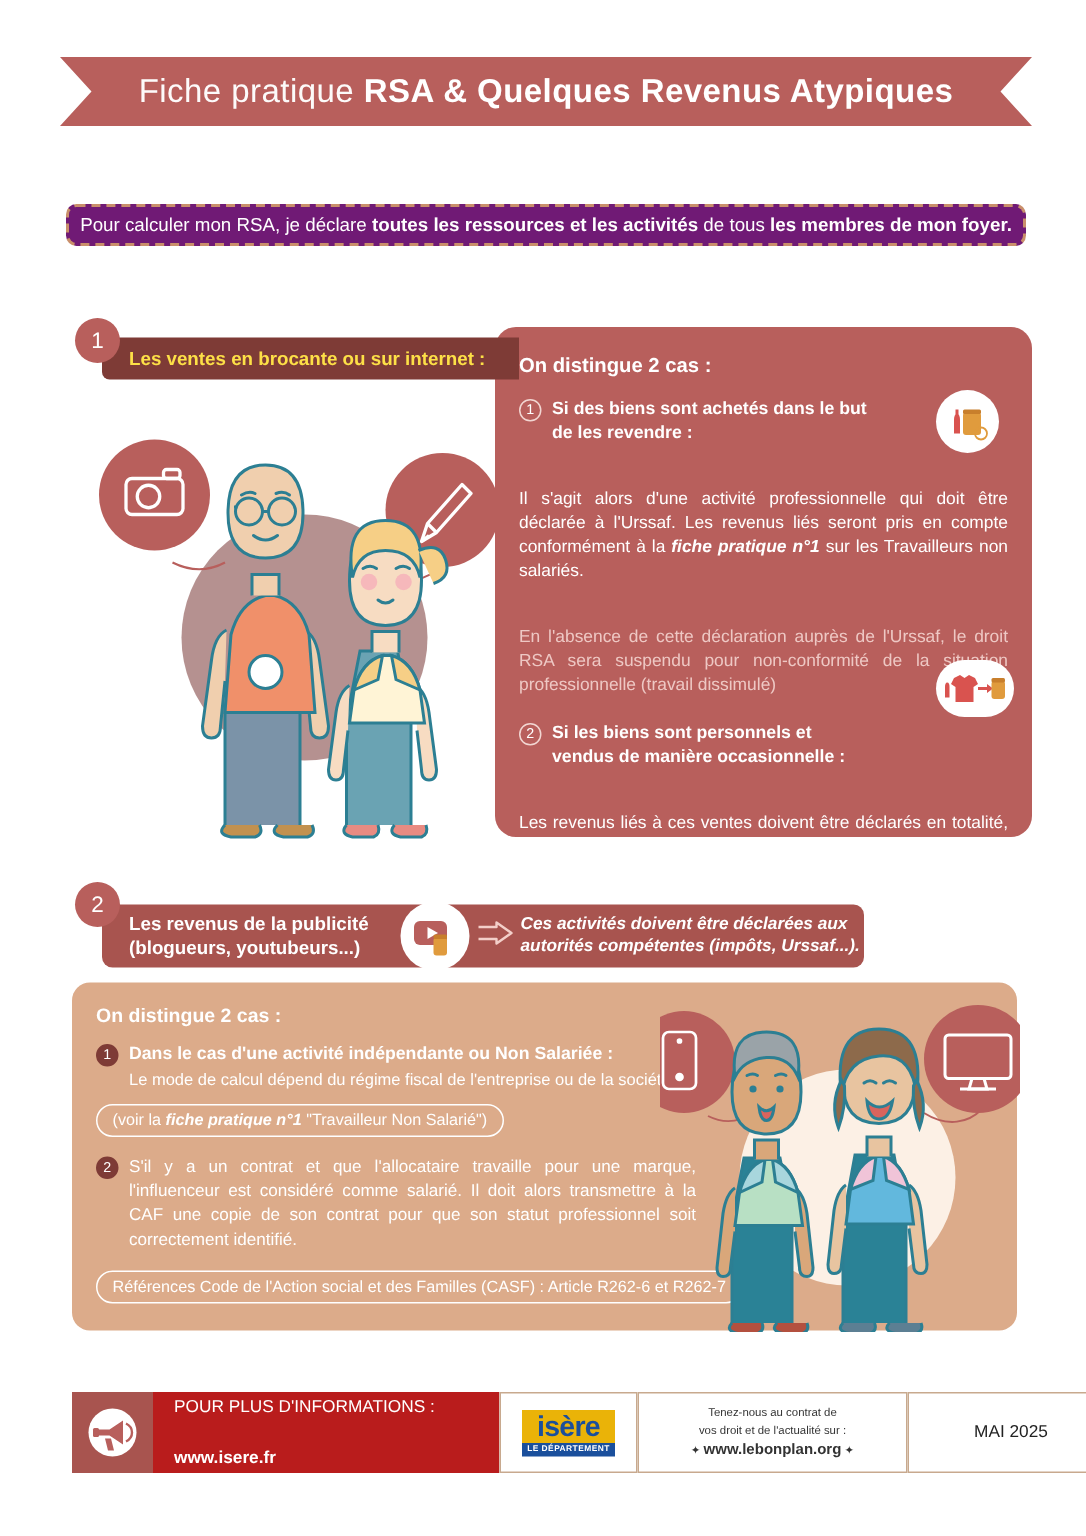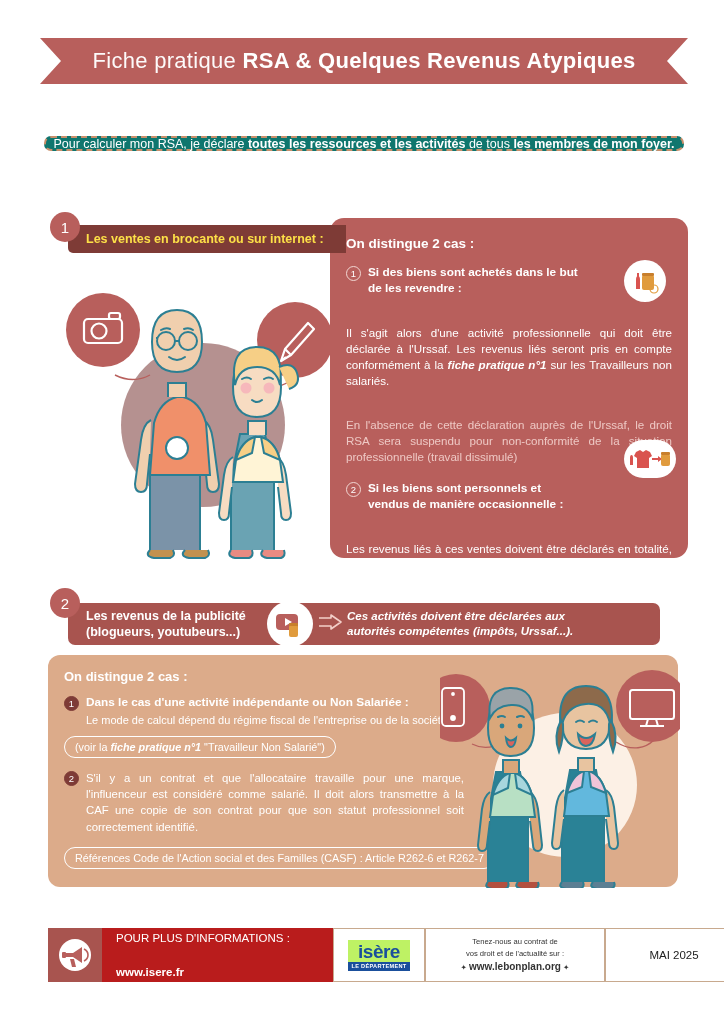--- a/index.html
+++ b/index.html
@@ -20,22 +20,22 @@
   }
   .banner-text {
     color: #ffffff; font-size: 22px; letter-spacing: .3px;
     white-space: nowrap; line-height: 1;
   }
   .banner-text .light { font-weight: 300; opacity: .97; }
   .banner-text .bold  { font-weight: bold; }
 
   
   .subtitle {
-    position: absolute; left: 44px; top: 136px; width: 640px; height: 15px;
-    background: #0f766e; border: 2px dashed #c98f6b; border-radius: 7px;
+    position: absolute; left: 44px; top: 136px; width: 640px; height: 28px;
+    background: #701a75; border: 2px dashed #c98f6b; border-radius: 7px;
     display: flex; align-items: center; justify-content: center;
   }
   .subtitle-text { color: #ffffff; font-size: 12.5px; white-space: nowrap; }
   .subtitle-text b { font-weight: bold; }
   .subtitle-text span.reg { font-weight: normal; }
 
   
   .num-badge {
     position: absolute; width: 30px; height: 30px; border-radius: 50%;
     background: #b85f5c; color: #fff; font-size: 15px;
@@ -72,21 +72,21 @@
   .para.soft { color: #eec8c4; }
   .para i { font-style: italic; font-weight: bold; }
 
   .badge-icon {
     position: absolute; width: 42px; height: 42px; border-radius: 50%;
     background: #fff; display: flex; align-items: center; justify-content: center;
   }
 
   
   .sec2-bar {
-    position: absolute; left: 68px; top: 603px; width: 592px; height: 42px;
+    position: absolute; left: 68px; top: 603px; width: 508px; height: 42px;
     background: #a8544f; border-radius: 7px; z-index: 5; display: flex; align-items: center;
   }
   .sec2-title { color: #fff; font-size: 12.5px; font-weight: bold; line-height: 1.3; padding-left: 18px; width: 205px; }
   .sec2-right { color: #fff; font-size: 11.5px; font-style: italic; font-weight: bold; line-height: 1.3; }
 
   
   .panel2 {
     position: absolute; left: 48px; top: 655px; width: 630px; height: 232px;
     background: #dcab8a; border-radius: 12px; padding: 14px 16px;
   }
@@ -107,21 +107,21 @@
     background: #b91c1c; display: flex; align-items: center;
   }
   .foot-sq { width: 54px; height: 54px; background: #a8544f; display: flex; align-items: center; justify-content: center; }
   .foot-info { padding-left: 14px; color: #fff; font-size: 11.5px; line-height: 1.6; }
   .foot-info .l2 { font-weight: bold; margin-top: 16px; }
   .foot-cell {
     position: absolute; top: 0; height: 54px; border: 1px solid #c8a98e;
     display: flex; align-items: center; justify-content: center; background: #fff;
   }
   .isere-logo { width: 62px; }
-  .isere-top { background: #bef264; color: #1a4f9c; font-weight: bold; font-size: 19px;
+  .isere-top { background: #eab308; color: #1a4f9c; font-weight: bold; font-size: 19px;
                text-align: center; line-height: 1; padding: 2px 0 1px 0; letter-spacing: -.5px; }
   .isere-bot { background: #1a4f9c; color: #fff; font-size: 5.6px; font-weight: bold;
                text-align: center; letter-spacing: .3px; padding: 1.5px 0; }
   .lebonplan { text-align: center; font-size: 7.6px; color: #333; line-height: 1.5; }
   .lebonplan .big { font-size: 10px; font-weight: bold; }
   .datecell { font-size: 11.5px; color: #222; margin-left: 13px; }
 </style>
 </head>
 <body>
 

